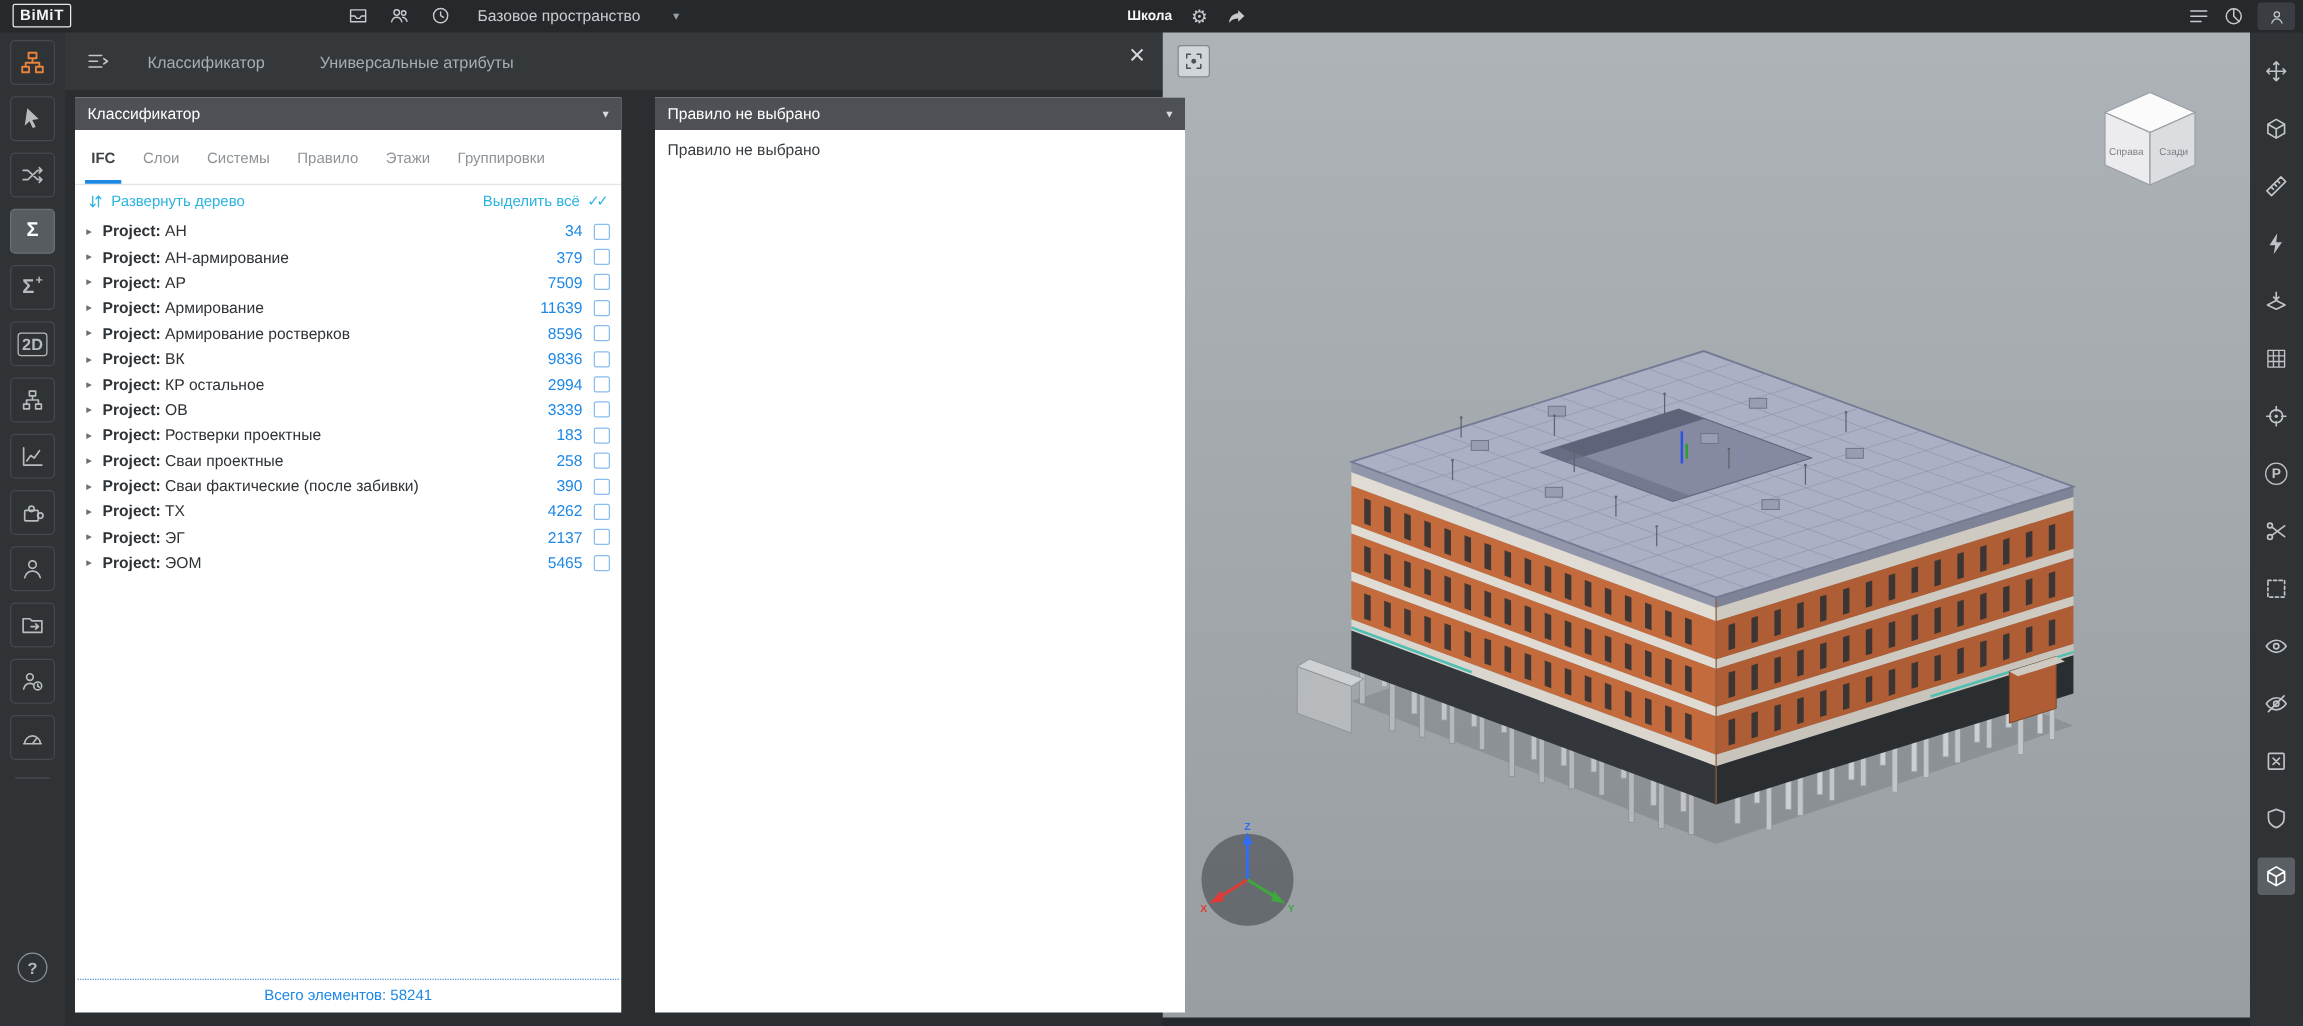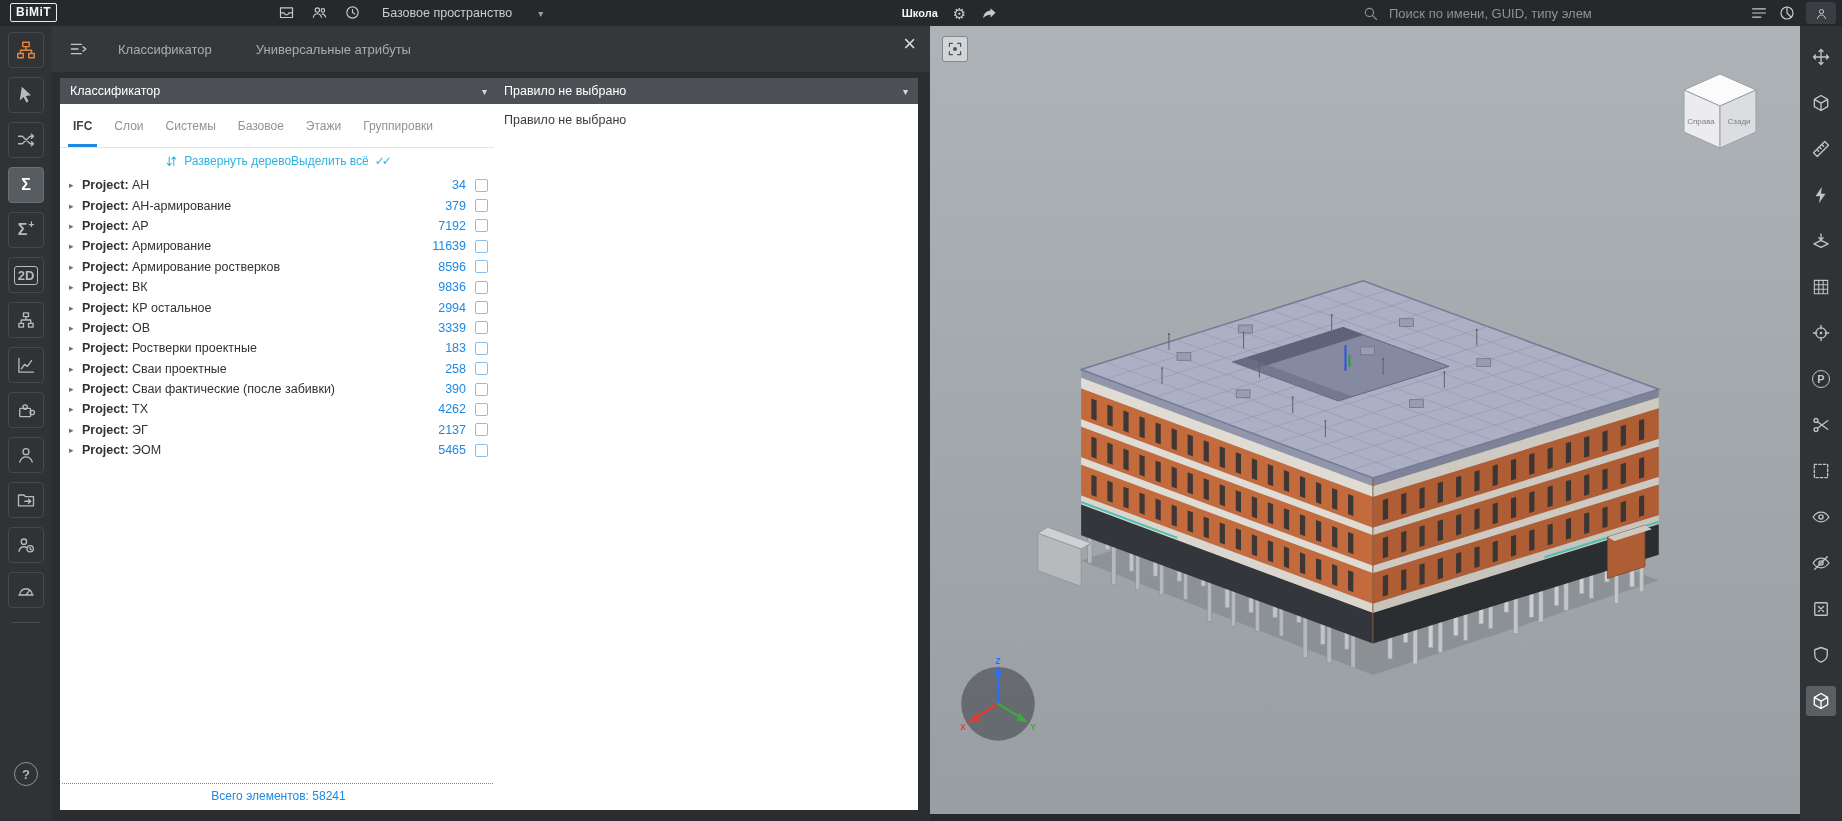--- a/index.html
+++ b/index.html
@@ -35,29 +35,29 @@
 .phead{position:absolute;left:52px;top:26px;width:878px;height:46px;background:#34383b;display:flex;align-items:center;z-index:3}
 .collapseic{margin-left:16px;color:#c2c6c9;cursor:pointer}
 .ptabs{display:flex;margin-left:30px;gap:44px;height:100%}
 .ptab{display:flex;align-items:center;font-size:13px;color:#a7adb1;cursor:pointer;position:relative;height:100%;white-space:nowrap}
 .ptab.active{color:#e8ebed}
 .ptab.active::after{content:"";position:absolute;left:-4px;right:-4px;bottom:0;height:3px;background:#9ba1a6}
 .pclose{position:absolute;right:14px;top:7px;font-size:22px;color:#d8dbde;cursor:pointer;line-height:1}
 .pregion{position:absolute;left:52px;top:72px;width:878px;height:749px;background:#2b2e31;z-index:1}
 
 .cpanel{position:absolute;left:60px;top:78px;width:437px;height:732px;display:flex;flex-direction:column;background:#fff;z-index:2}
-.rpanel{position:absolute;left:494px;top:78px;width:424px;height:732px;display:flex;flex-direction:column;background:#fff;z-index:2}
+.rpanel{position:absolute;left:524px;top:78px;width:424px;height:732px;display:flex;flex-direction:column;background:#fff;z-index:2}
 .ddhead{height:26px;background:#4d5155;color:#fff;display:flex;align-items:center;padding:0 10px;font-size:12.5px;flex:0 0 auto;cursor:pointer}
 .ddhead .caret{margin-left:auto;color:#d8dbde}
 .cbody{flex:1;display:flex;flex-direction:column;overflow:hidden}
 .subtabs{height:44px;border-bottom:1px solid #e2e5e8;display:flex;align-items:stretch;padding:0 2px;flex:0 0 auto}
 .subtab{display:flex;align-items:center;padding:0 11px;font-size:12px;color:#8e9397;cursor:pointer;position:relative;white-space:nowrap}
 .subtab.active{color:#3e4347;font-weight:bold}
 .subtab.active::after{content:"";position:absolute;left:6px;right:6px;bottom:0;height:3px;background:#1e88e5}
-.linksrow{height:26px;display:flex;align-items:center;justify-content:center;padding:0 10px;flex:0 0 auto}
+.linksrow{height:26px;display:flex;align-items:center;justify-content:space-between;padding:0 10px;flex:0 0 auto}
 .link{display:flex;align-items:center;gap:6px;font-size:12px;color:#2bb3e0;cursor:pointer}
 .checks{font-size:12px;letter-spacing:-3px;color:#2bb3e0;padding-right:3px}
 .tree{flex:1;overflow:hidden;padding-top:1px}
 .trow{display:flex;align-items:center;height:20.4px;padding:0 9px;font-size:12.5px;color:#2e3337;cursor:pointer}
 .trow .arr{width:13px;color:#6a6f73;font-size:9px;flex:0 0 auto}
 .trow .lbl{white-space:nowrap;overflow:hidden}
 .trow b{font-weight:bold}
 .trow .cnt{margin-left:auto;color:#1e88e5;padding-right:9px}
 .cbx{width:13px;height:13px;border:1px solid #88bdee;border-radius:2px;flex:0 0 auto;background:#fff}
 .totalbar{flex:0 0 auto;border-top:1px dotted #4f94d8;margin:0 2px;padding:5px 0 7px;text-align:center;font-size:12px;color:#1e88e5}
@@ -110,29 +110,20 @@
     </div>
     <div class="tbcenter">
       <span class="tbtitle">Школа</span>
       <span class="gear">⚙</span>
       <span>
           <svg class="ic" width="17" height="17" viewBox="0 0 24 24">
             <path class="fil" d="M13.5 4.5l7 6.5-7 6.5v-3.8C9 13.7 5.8 15.3 3 18.8c.8-6.6 4.4-10.5 10.5-11z"></path>
           </svg>
         </span>
     </div>
-    <div class="tbsearch">
-      <span>
-          <svg class="ic" width="17" height="17" viewBox="0 0 24 24">
-            <circle cx="10.5" cy="10.5" r="5.8"></circle>
-            <path d="M15 15l5.5 5.5"></path>
-          </svg>
-        </span>
-      <input class="sinput" placeholder="Поиск по имени, GUID, типу элем" style="">
-    </div>
     <div class="tbright">
       <span>
           <svg class="ic" width="18" height="18" viewBox="0 0 24 24">
             <path d="M3.5 6.5h17 M3.5 12h17 M3.5 17.5h11"></path>
           </svg>
         </span>
       <span>
           <svg class="ic" width="18" height="18" viewBox="0 0 24 24">
             <circle cx="12" cy="12" r="8"></circle>
             <path d="M12 4v8l5.7 5.7"></path>
@@ -237,21 +228,21 @@
   <div class="cpanel">
     <div class="ddhead">
       <span>Классификатор</span>
       <span class="caret">▾</span>
     </div>
     <div class="cbody">
       <div class="subtabs">
           <div class="subtab active">IFC</div>
           <div class="subtab">Слои</div>
           <div class="subtab">Системы</div>
-          <div class="subtab">Базовое</div>
+          <div class="subtab">Правило</div>
           <div class="subtab">Этажи</div>
           <div class="subtab">Группировки</div>
         </div>
       <div class="linksrow">
         <span class="link">
           <svg class="ic" width="13" height="13" viewBox="0 0 20 20">
               <path d="M6.5 3v13 M6.5 16l-3-3.2 M6.5 16l3-3.2 M13.5 16V3 M13.5 3l-3 3.2 M13.5 3l3 3.2"></path>
             </svg>
           <span>Развернуть дерево</span>
         </span>
@@ -269,21 +260,21 @@
           </div>
           <div class="trow">
             <span class="arr">▸</span>
             <span class="lbl"><b>Project:</b><span> АН-армирование</span></span>
             <span class="cnt">379</span>
             <span class="cbx"></span>
           </div>
           <div class="trow">
             <span class="arr">▸</span>
             <span class="lbl"><b>Project:</b><span> АР</span></span>
-            <span class="cnt">7192</span>
+            <span class="cnt">7509</span>
             <span class="cbx"></span>
           </div>
           <div class="trow">
             <span class="arr">▸</span>
             <span class="lbl"><b>Project:</b><span> Армирование</span></span>
             <span class="cnt">11639</span>
             <span class="cbx"></span>
           </div>
           <div class="trow">
             <span class="arr">▸</span>

